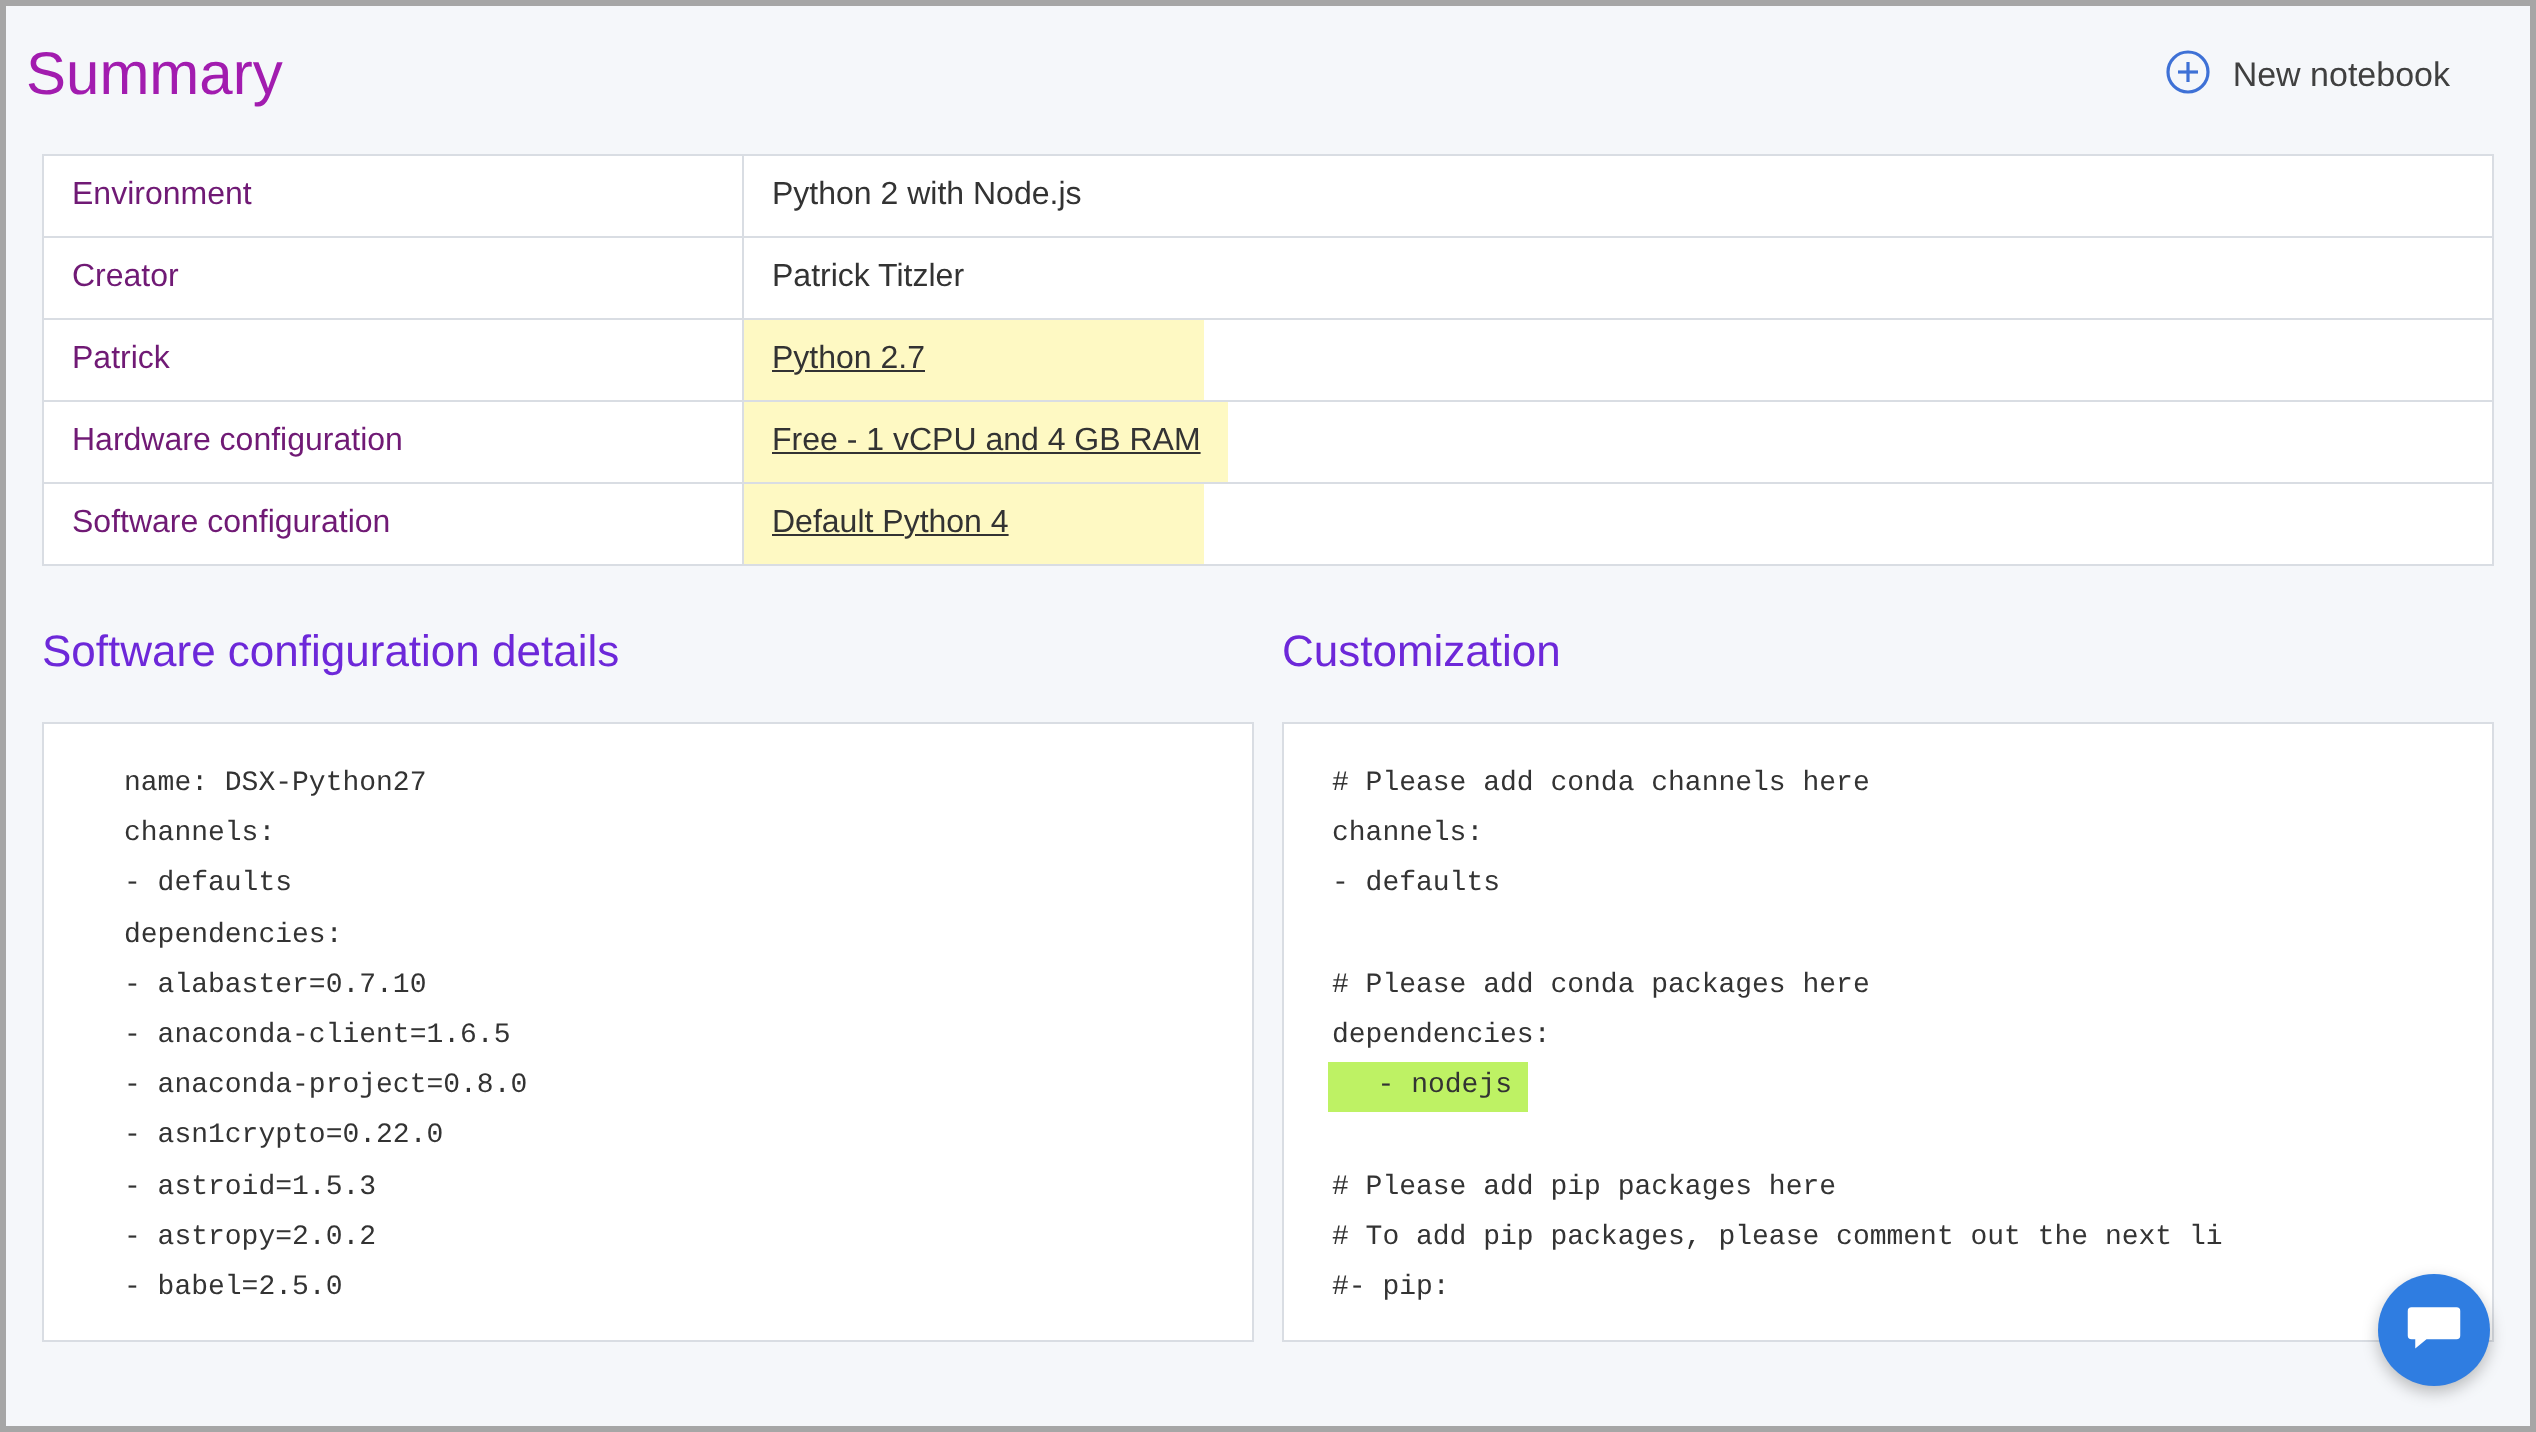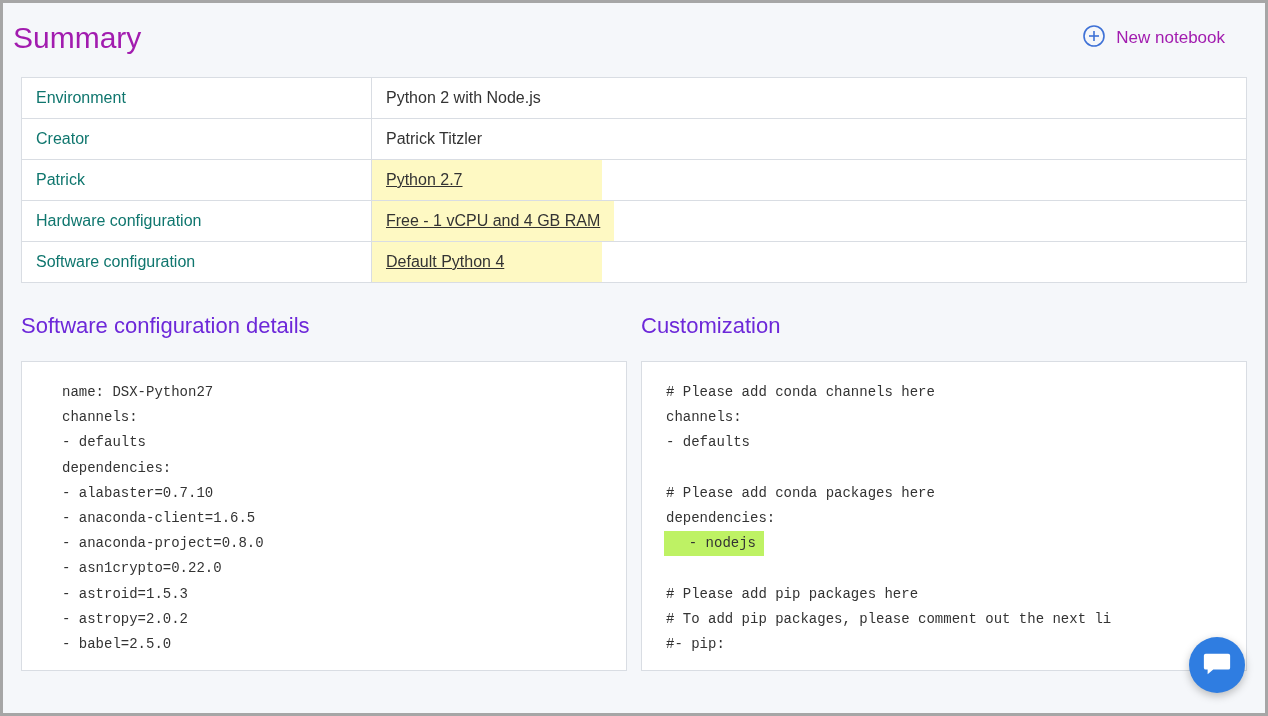--- a/index.html
+++ b/index.html
@@ -22,21 +22,21 @@
   }
   .page-title {
     font-size: 30px;
     font-weight: 400;
     color: #a21caf;
   }
   .new-notebook {
     display: flex;
     align-items: center;
     gap: 10px;
-    color: #a21caf;
+    color: #404040;
     font-size: 17px;
     cursor: pointer;
   }
   .new-notebook svg { width: 24px; height: 24px; stroke: #3e71d6; }
 
   .content {
     padding: 0 18px 0 18px;
   }
 
   .summary-table {
@@ -46,21 +46,21 @@
     margin-bottom: 30px;
   }
   .summary-table td {
     border: 1px solid #d9dde3;
     padding: 11px 14px;
     font-size: 16px;
     vertical-align: middle;
   }
   .summary-table td.key {
     width: 350px;
-    color: #0f766e;
+    color: #701a75;
   }
   .highlight {
     background: #fef9c3;
     display: inline-block;
     padding: 11px 14px;
     margin: -11px -14px;
     min-width: 230px;
     text-decoration: underline;
   }
 

